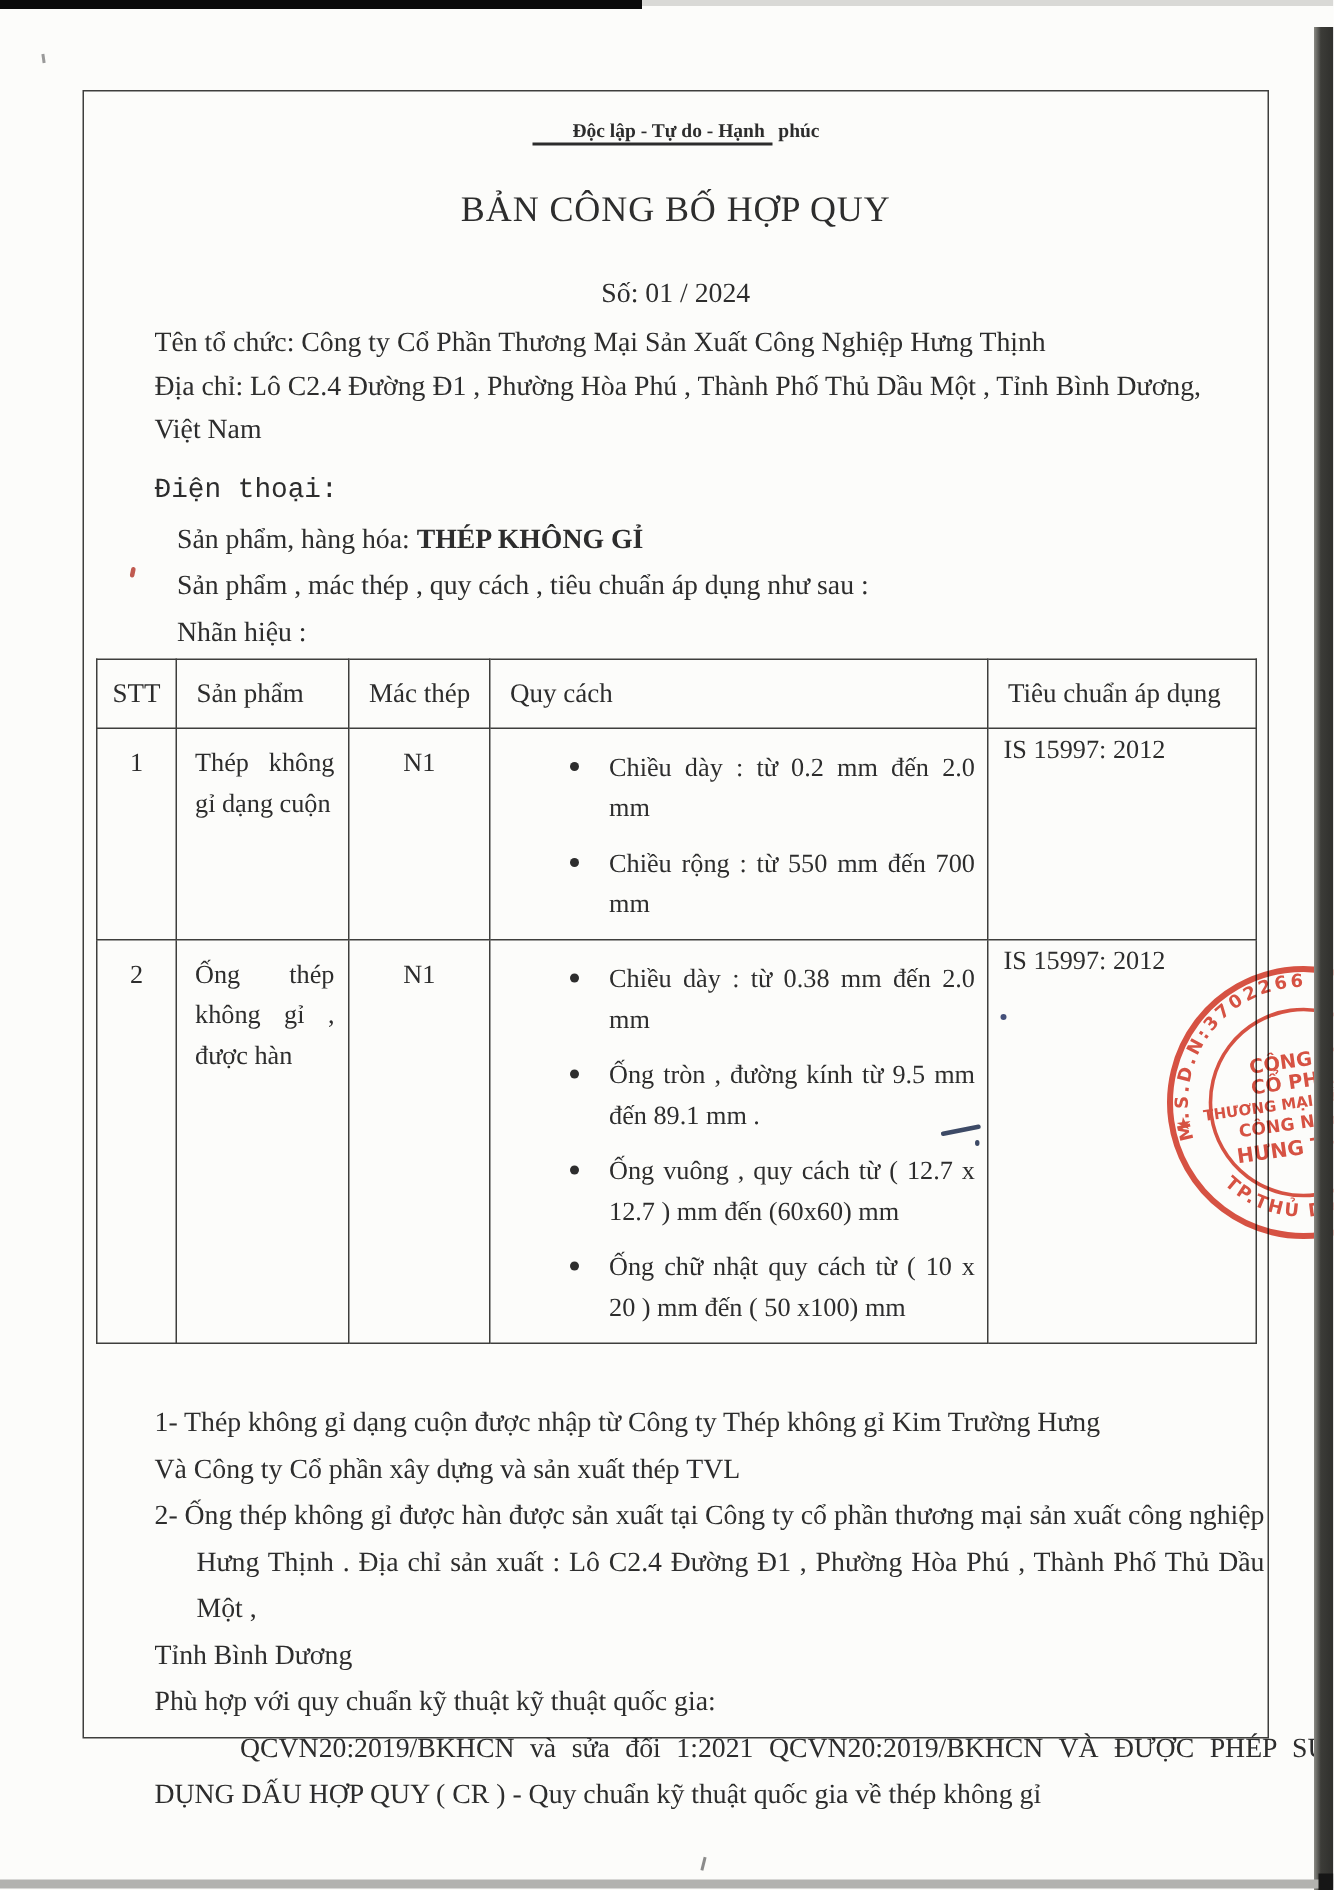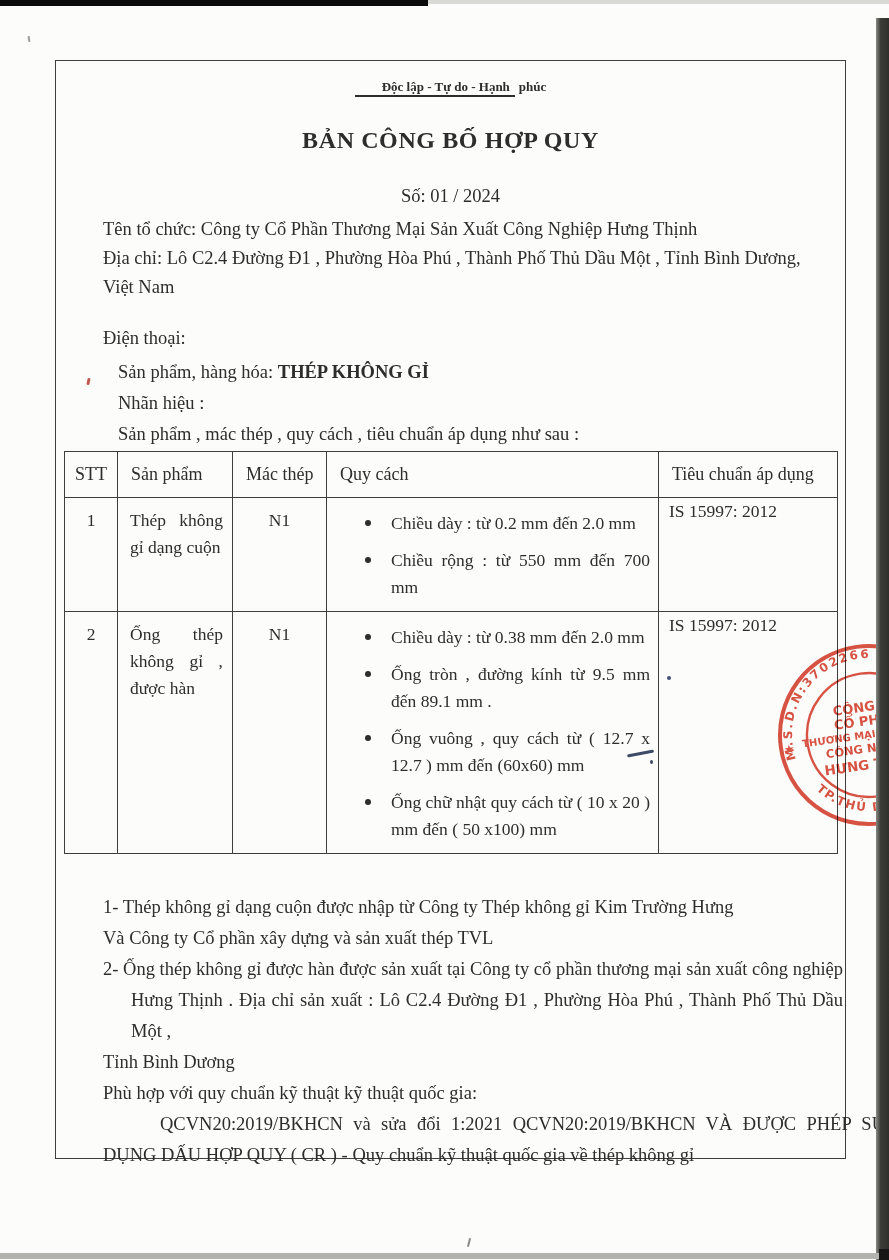--- a/index.html
+++ b/index.html
@@ -32,47 +32,47 @@
     border:1.6px solid #3e3e3c;
     box-sizing:border-box;
     z-index:1;
   }
   
   .head { text-align:center; padding-top:13px; }
   .nat-title { font-size:19px; font-weight:bold; letter-spacing:.3px; line-height:25px; }
   .motto { font-size:13px; font-weight:bold; line-height:26px; }
   .motto-u { border-bottom:2.2px solid #2c2c2c; padding:0 5px 1px 27px; }
   .motto-t { margin-left:4px; }
-  .doc-title { font-size:24px; font-weight:bold; letter-spacing:.6px; margin-top:24px; line-height:32px; }
+  .doc-title { font-size:24px; font-weight:normal; letter-spacing:.6px; margin-top:24px; line-height:32px; }
   .doc-num { font-size:18.5px; margin-top:28px; line-height:25px; }
   
   .info { margin:6px 20px 0 47px; width:728px; font-size:18.5px; line-height:29px; }
   .info p { margin:0; }
-  .info p.gap6 { margin-top:22px; }
+  .info p.gap6 { margin-top:10px;font-family:Liberation Mono, monospace; }
   .info p.gap5 { margin-top:5px; }
   .info p.gap2 { margin-top:2px; }
   .ind { margin-left:15px !important; }
   
   table.spec {
     margin:2px 0 0 8px;
     width:773px;
     border-collapse:collapse;
     table-layout:fixed;
     font-size:17.5px;
     line-height:27px;
   }
   table.spec th, table.spec td { border:1.6px solid #3e3e3c; vertical-align:top; font-weight:normal; }
   table.spec th { height:45px; vertical-align:middle; text-align:left; padding:0 0 0 13px; font-size:18px; }
   table.spec th.c { text-align:center; padding:0; }
   tr.r1 { height:92px; }
   tr.r2 { height:242px; }
   td.stt { text-align:center; padding-top:9px; }
   td.sp  { padding:9px 9px 0 12px; text-align:justify; }
   td.mt  { text-align:center; padding-top:9px; }
-  td.qc  { padding:12px 0 0 0; }
+  td.qc  { padding:12px 0 0 15px; }
   td.tc  { padding:0 4px 0 10px; }
   .bullet { position:relative; padding:0 8px 0 64px; margin:0 0 10px 0; text-align:justify; }
   .bullet::before { content:""; position:absolute; left:38px; top:10px; width:6px; height:6px; border-radius:50%; background:#2d2d2d; }
   
   .notes { margin:38px 0 0 47px; width:740px; font-size:18.5px; line-height:31px; }
   .notes p { margin:0; }
   .n1a { text-align:justify; }
   .n2 { margin-top:6px; padding-left:28px; text-indent:-28px; text-align:justify; }
   .nintro { margin-top:4px; }
   .ndetail { margin-top:6px; margin-left:-42px; width:783px; text-indent:57px; text-align:justify; }
@@ -97,22 +97,22 @@
       </div>
       <div class="doc-title">BẢN CÔNG BỐ HỢP QUY</div>
       <div class="doc-num">Số: 01 / 2024</div>
     </div>
 
     <div class="info">
       <p>Tên tổ chức: Công ty Cổ Phần Thương Mại Sản Xuất Công Nghiệp Hưng Thịnh</p>
       <p>Địa chỉ: Lô C2.4 Đường Đ1 , Phường Hòa Phú , Thành Phố Thủ Dầu Một , Tỉnh Bình Dương, Việt Nam</p>
       <p class="gap6">Điện thoại:</p>
       <p class="gap5 ind"><span>Sản phẩm, hàng hóa: </span><b>THÉP KHÔNG GỈ</b></p>
+      <p class="gap2 ind">Sản phẩm , mác thép , quy cách , tiêu chuẩn áp dụng như sau :</p>
       <p class="gap2 ind">Nhãn hiệu :</p>
-      <p class="gap2 ind">Sản phẩm , mác thép , quy cách , tiêu chuẩn áp dụng như sau :</p>
     </div>
 
     <table class="spec">
       <colgroup>
         <col style="width:53px">
           <col style="width:115px">
           <col style="width:94px">
           <col style="width:332px">
           <col style="width:179px">
       </colgroup>

